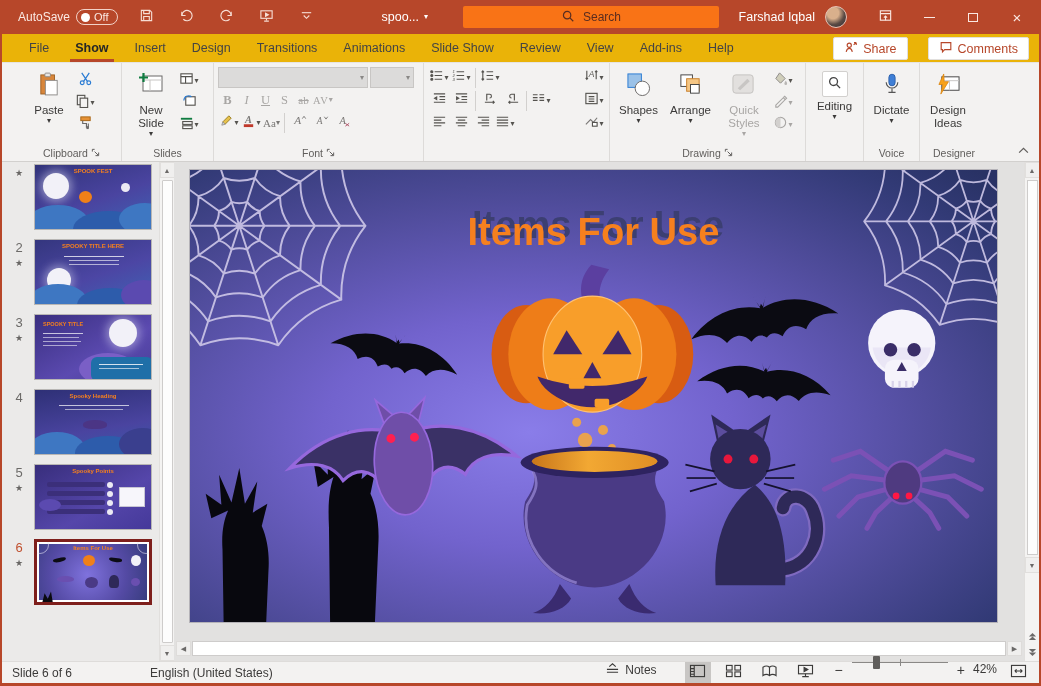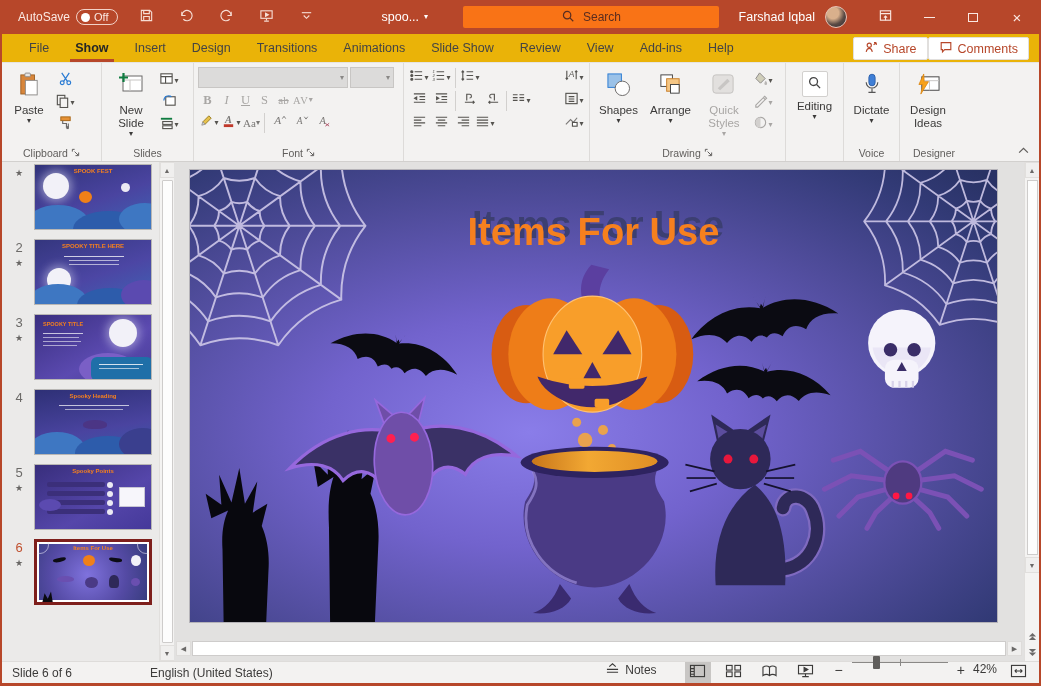--- a/index.html
+++ b/index.html
@@ -23,21 +23,21 @@
   .avatar{width:22px;height:22px;border-radius:50%;background:radial-gradient(circle at 35% 30%,#d9b08c 0 30%,#5a4a44 60%,#2e2a33);border:1px solid #e8c4b6;margin-right:16px;}
   .winbtn{width:44px;height:34px;display:flex;align-items:center;justify-content:center;color:#fbe9e3;}
   .maxbox{width:10px;height:9px;border:1.2px solid #fbe9e3;}
   .minbar{width:11px;height:0;border-top:1.2px solid #fbe9e3;}
   
   .tabrow{height:29px;background:#eab308;display:flex;align-items:stretch;font-size:12.5px;color:#444;position:relative;border-bottom:1px solid #e6e4e2;}
   .tab{padding:0 13px;display:flex;align-items:center;position:relative;}
   .tab.sel{color:#262626;font-weight:bold;}
   .tab.sel::after{content:"";position:absolute;left:8px;right:8px;bottom:0;height:3px;background:#b7472a;}
   .tab:first-child{margin-left:14px;}
-  .tabrow-right{position:absolute;right:10px;top:3px;display:flex;gap:0;}
+  .tabrow-right{position:absolute;right:10px;top:3px;display:flex;gap:20px;}
   .pillbtn{display:flex;align-items:center;gap:5px;border:1px solid #e1dfdd;background:#fff;color:#b7472a;
            font-size:12.5px;padding:2px 10px;border-radius:2px;}
   
   .ribbon{height:99px;background:#f3f2f1;position:relative;display:flex;border-bottom:1px solid #d2d0ce;}
   .rgroup{position:relative;display:flex;flex-direction:column;padding:4px 4px 0 4px;}
   .rgroup + .rgroup{border-left:1px solid #dddbd9;}
   .rg-body{flex:1;display:flex;align-items:flex-start;gap:2px;}
   .rg-label{height:17px;display:flex;align-items:center;justify-content:center;gap:3px;font-size:10.5px;color:#605e5c;}
   .bigbtn{display:flex;flex-direction:column;align-items:center;justify-content:flex-start;padding:4px 5px 0;min-width:46px;color:#3b3a39;font-size:11.5px;line-height:1.15;}
   .bigbtn .bicon{height:30px;display:flex;align-items:center;justify-content:center;margin-bottom:3px;}
@@ -190,21 +190,21 @@
           <i><svg viewBox="0 0 16 16" width="14" height="14" fill="none" stroke="#b7472a" stroke-width="1.3">
               <path d="M2.5 3h11v8h-7l-2.5 2.5V11h-1.5z"></path>
             </svg></i>
           <span>Comments</span>
         </div>
     </div>
   </div>
 
   <div class="ribbon">
 
-    <div class="rgroup" style="width:99px;">
+    <div class="rgroup" style="width:99px;margin-left:20px;">
       <div class="rg-body">
         <div class="bigbtn">
           <span class="bicon">
               <i><svg viewBox="0 0 22 26" width="20" height="24">
                   <rect x="2" y="3" width="15" height="21" fill="#d8863b" stroke="#9c5f22"></rect>
                   <rect x="6.5" y="1" width="6" height="4" rx="1" fill="#e8e6e4" stroke="#8a8886"></rect>
                   <rect x="7" y="9" width="13" height="16" fill="#fff" stroke="#8a8886"></rect>
                 </svg></i>
             </span>
           <span>Paste</span>

